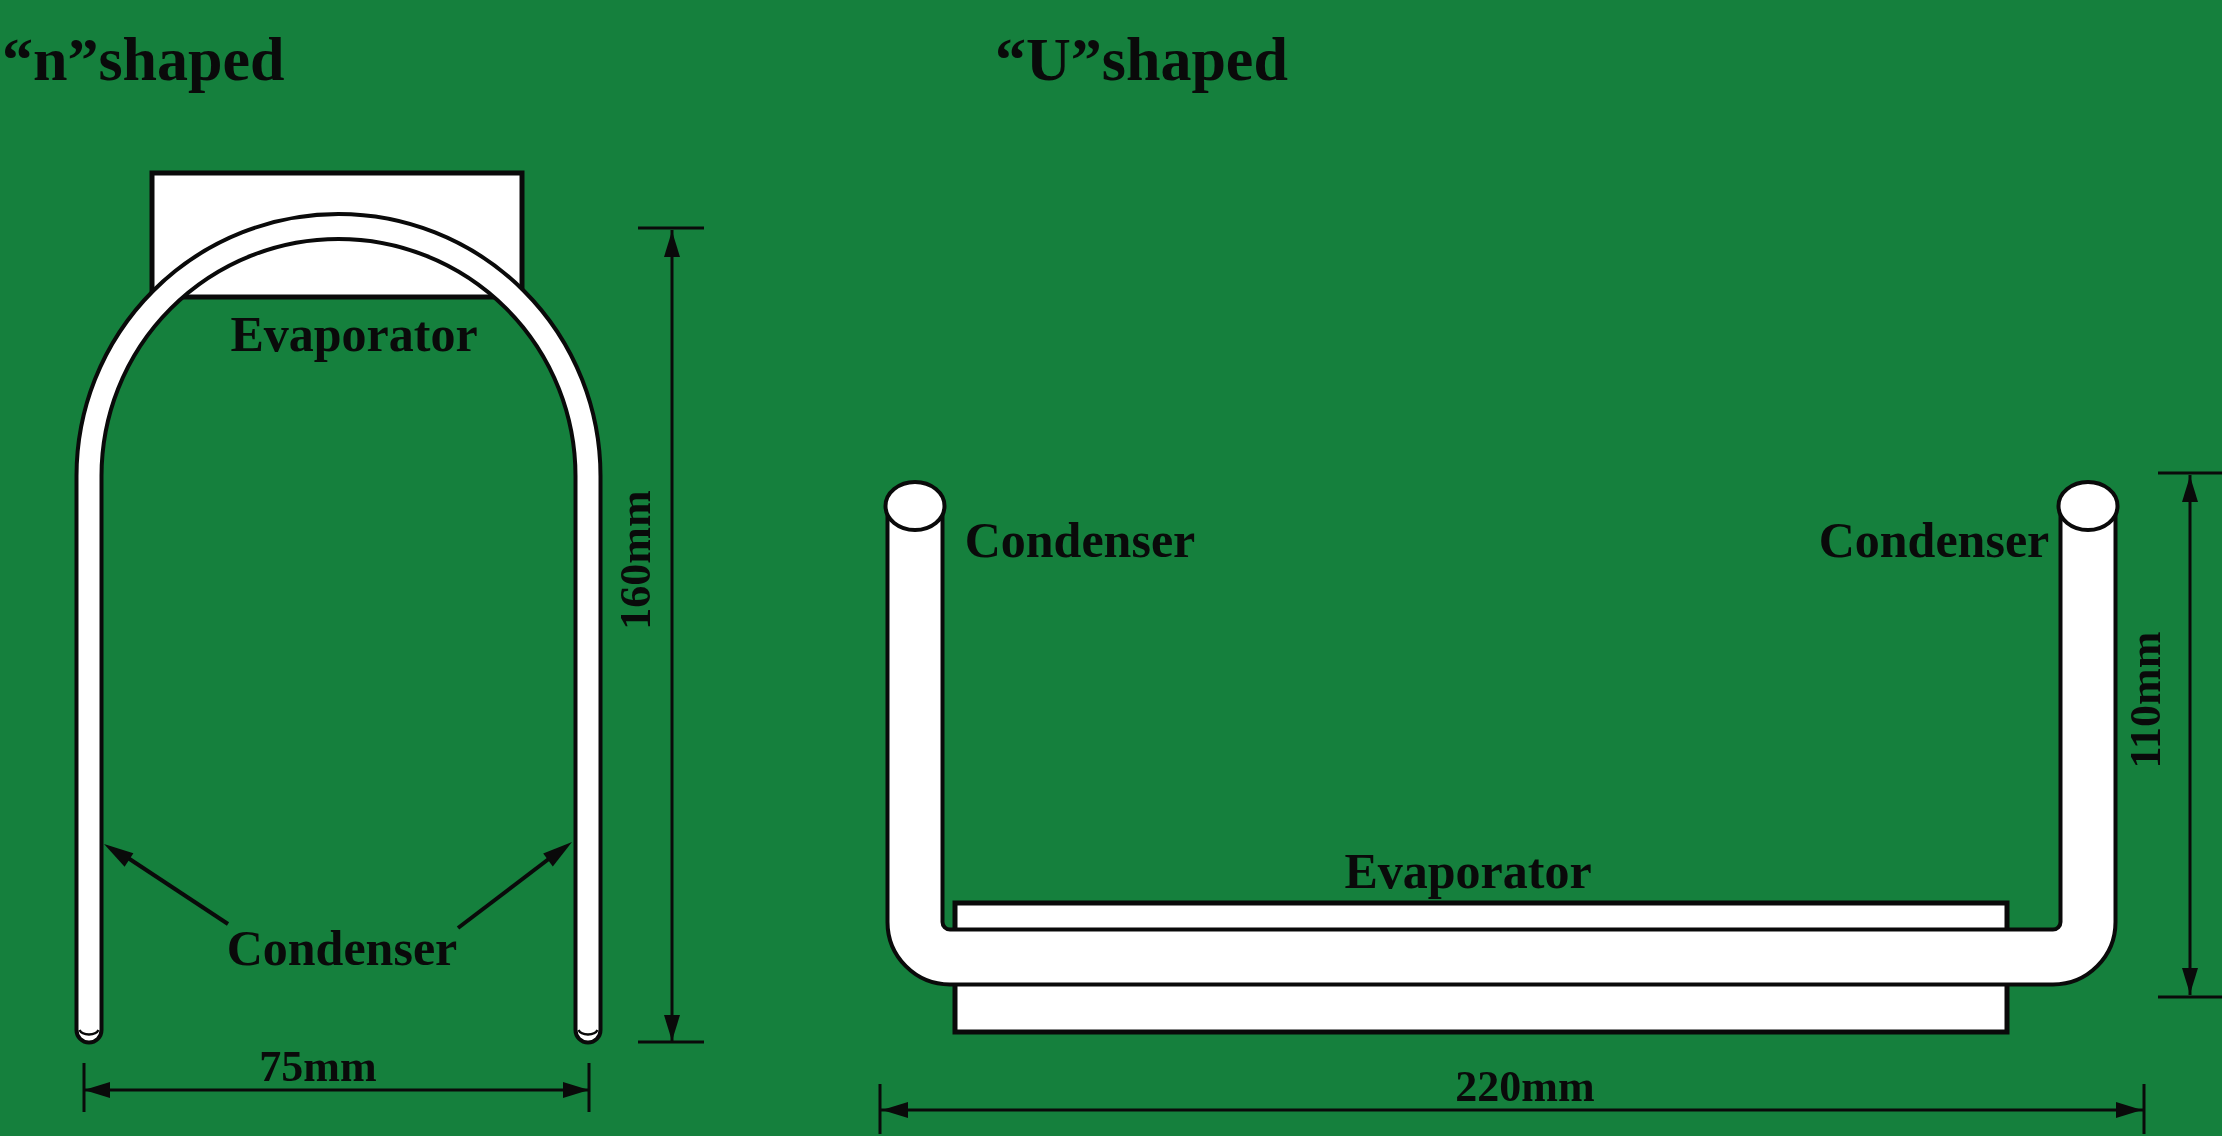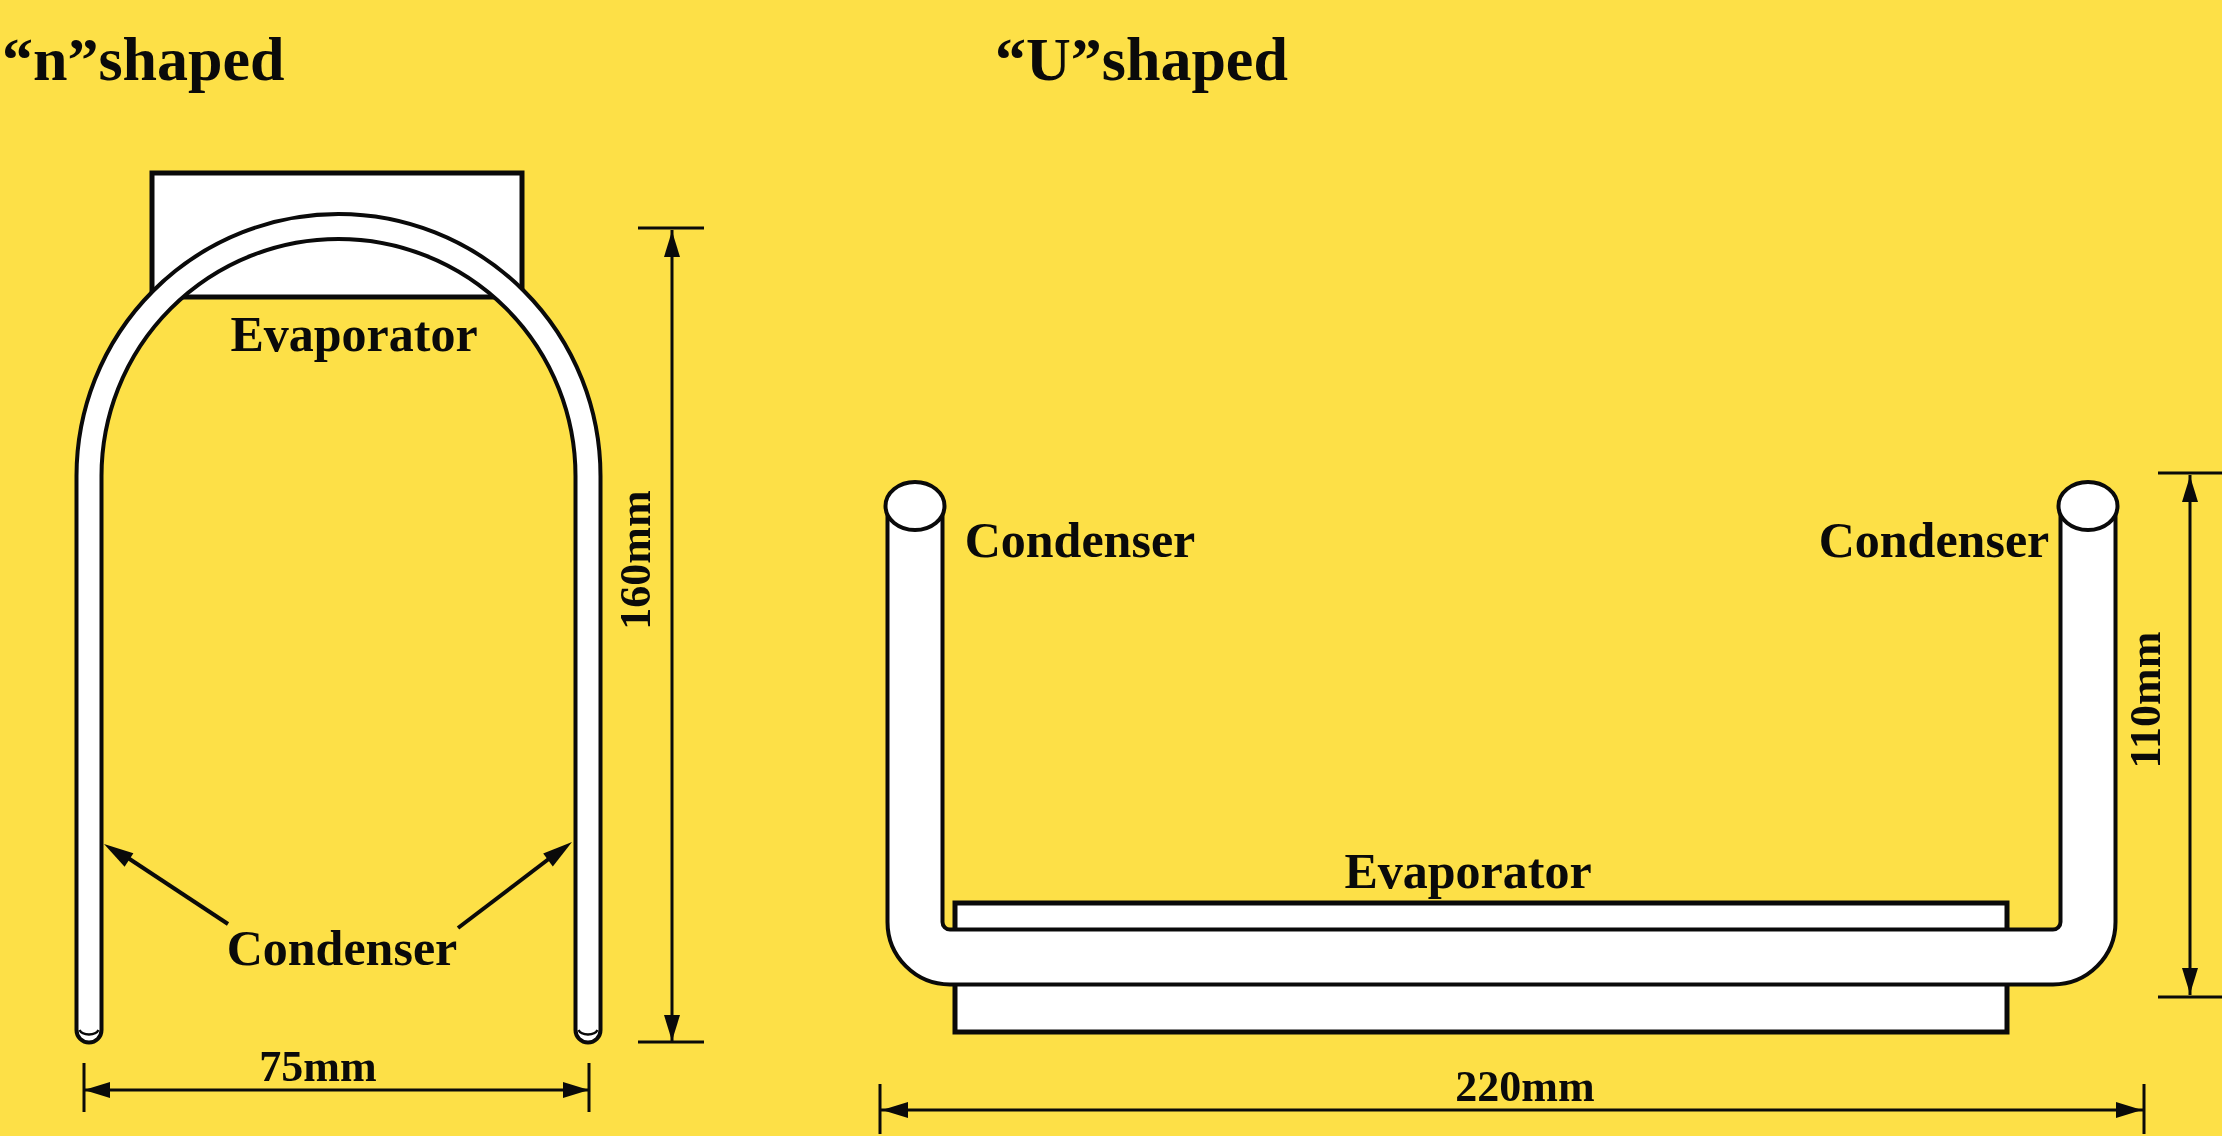--- a/index.html
+++ b/index.html
@@ -4,21 +4,21 @@
 <style>
   html, body {
     margin: 0;
     padding: 0;
     background: #ffffff;
   }
   #stage {
     position: relative;
     width: 2222px;
     height: 1136px;
-    background: #fde047;
+    background: #15803d;
     font-family: "Liberation Serif", "DejaVu Serif", serif;
   }
   svg { display: block; }
   text {
     font-family: "Liberation Serif", "DejaVu Serif", serif;
     font-weight: bold;
     fill: #0a0a0a;
   }
   .title-text { font-size: 62px; }
   .label-text { font-size: 50px; }

